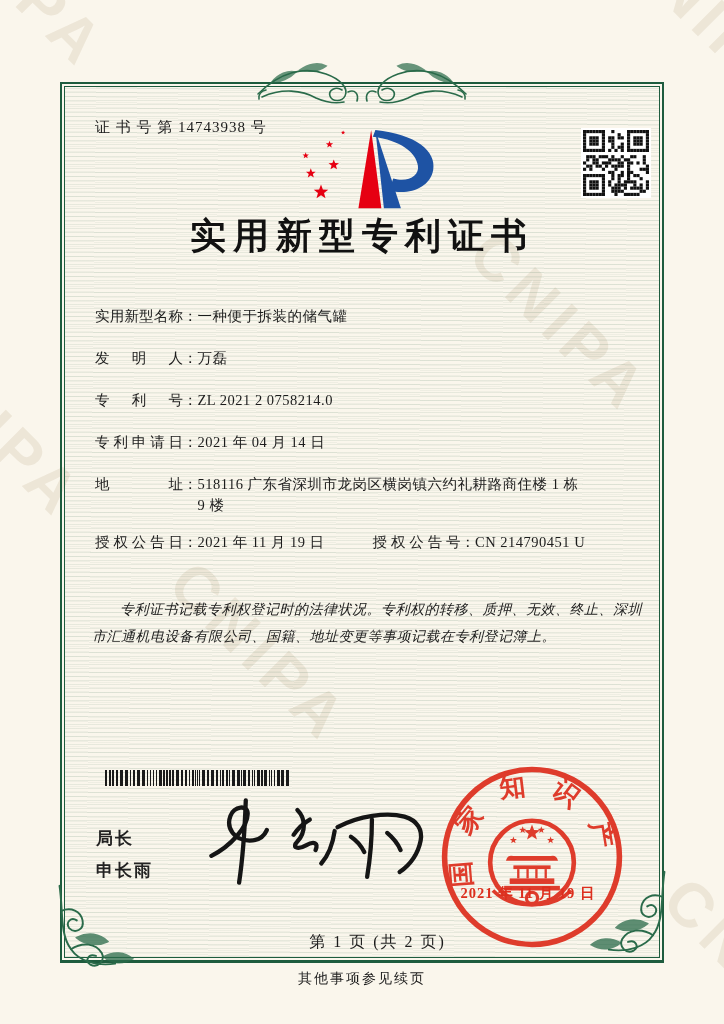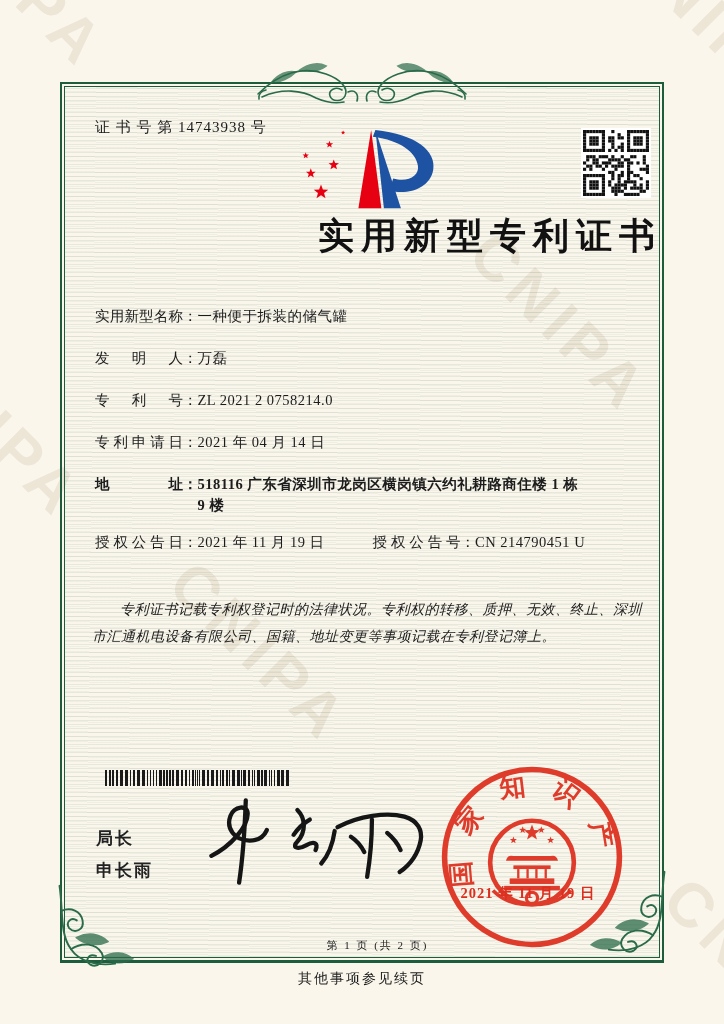--- a/index.html
+++ b/index.html
@@ -24,49 +24,49 @@
     position:absolute;left:2px;top:2px;right:2px;bottom:2px;
     border:1px solid var(--green);
     background-image:
       repeating-linear-gradient(0deg, rgba(60,110,80,0.10) 0 1px, transparent 1px 4px),
       repeating-linear-gradient(1.4deg, rgba(60,110,80,0.06) 0 1px, transparent 1px 5px);
   }
   .cert-no{position:absolute;left:33px;top:34px;font-size:15px;letter-spacing:1px;}
   .logo{position:absolute;left:225px;top:42px;width:170px;height:88px;}
   .qr{position:absolute;left:519px;top:44px;width:66px;height:66px;background:#fff;padding:2px;}
   .title{
-    position:absolute;left:0;right:0;top:128px;text-align:right;
+    position:absolute;left:0;right:0;top:128px;text-align:center;
     font-size:36px;font-weight:bold;letter-spacing:7px;color:#111;
   }
   .fields{position:absolute;left:33px;top:222px;width:552px;font-size:14.5px;line-height:21px;}
   .row{margin-bottom:21px;white-space:nowrap;}
   .flabel{display:inline-block;width:88px;text-align:justify;text-align-last:justify;vertical-align:top;}
   .colon{vertical-align:top;}
   .fvalue{vertical-align:top;letter-spacing:0.5px;}
   .fvalue.block{display:inline-block;white-space:normal;width:440px;}
   .fvalue.w175{display:inline-block;width:175px;}
-  .addr-row{margin-bottom:16px;font-weight:bold;}
+  .addr-row{margin-bottom:16px;}
   .body-text{
     position:absolute;left:30px;top:512px;width:558px;
     font-size:14px;line-height:27px;letter-spacing:0.5px;font-style:italic;
   }
   .body-text p{margin:0;text-indent:2em;}
   .barcode{position:absolute;left:43px;top:686px;width:190px;height:16px;}
   .director{
     position:absolute;left:34px;top:740px;
     font-family:Liberation Mono, monospace;
     font-size:17px;font-weight:600;letter-spacing:2px;line-height:32px;color:#222;
   }
   .signature{position:absolute;left:136px;top:712px;width:258px;height:92px;}
   .seal{position:absolute;left:377px;top:680px;width:186px;height:186px;opacity:0.93;}
   .seal-date{
     position:absolute;left:381px;top:800px;width:170px;text-align:center;
     color:var(--seal-red);font-size:14.5px;letter-spacing:1px;font-weight:bold;z-index:3;
   }
-  .page-footer{position:absolute;left:0;right:0;bottom:7px;text-align:center;font-size:11px;letter-spacing:2px;padding-left:31px;}
+  .page-footer{position:absolute;left:0;right:0;bottom:7px;text-align:center;font-size:16px;letter-spacing:2px;padding-left:31px;}
   .continuation{position:absolute;left:0;right:0;top:970px;text-align:center;font-size:14px;letter-spacing:2px;z-index:1;}
   .orn{position:absolute;z-index:2;pointer-events:none;}
   .orn-top{left:252px;top:54px;width:220px;height:54px;}
   .orn-bl{left:48px;top:882px;width:96px;height:96px;}
   .orn-br{left:580px;top:868px;width:96px;height:96px;transform:scale(-1,1);}
 </style>
 </head>
 <body style="--green: #1e5c3e; --seal-red: #dd2f1e; --logo-red: #e60012; --logo-blue: #1e53a4;">
 
 <span class="wm" style="left:-95px;top:-58px">CNIPA</span>

